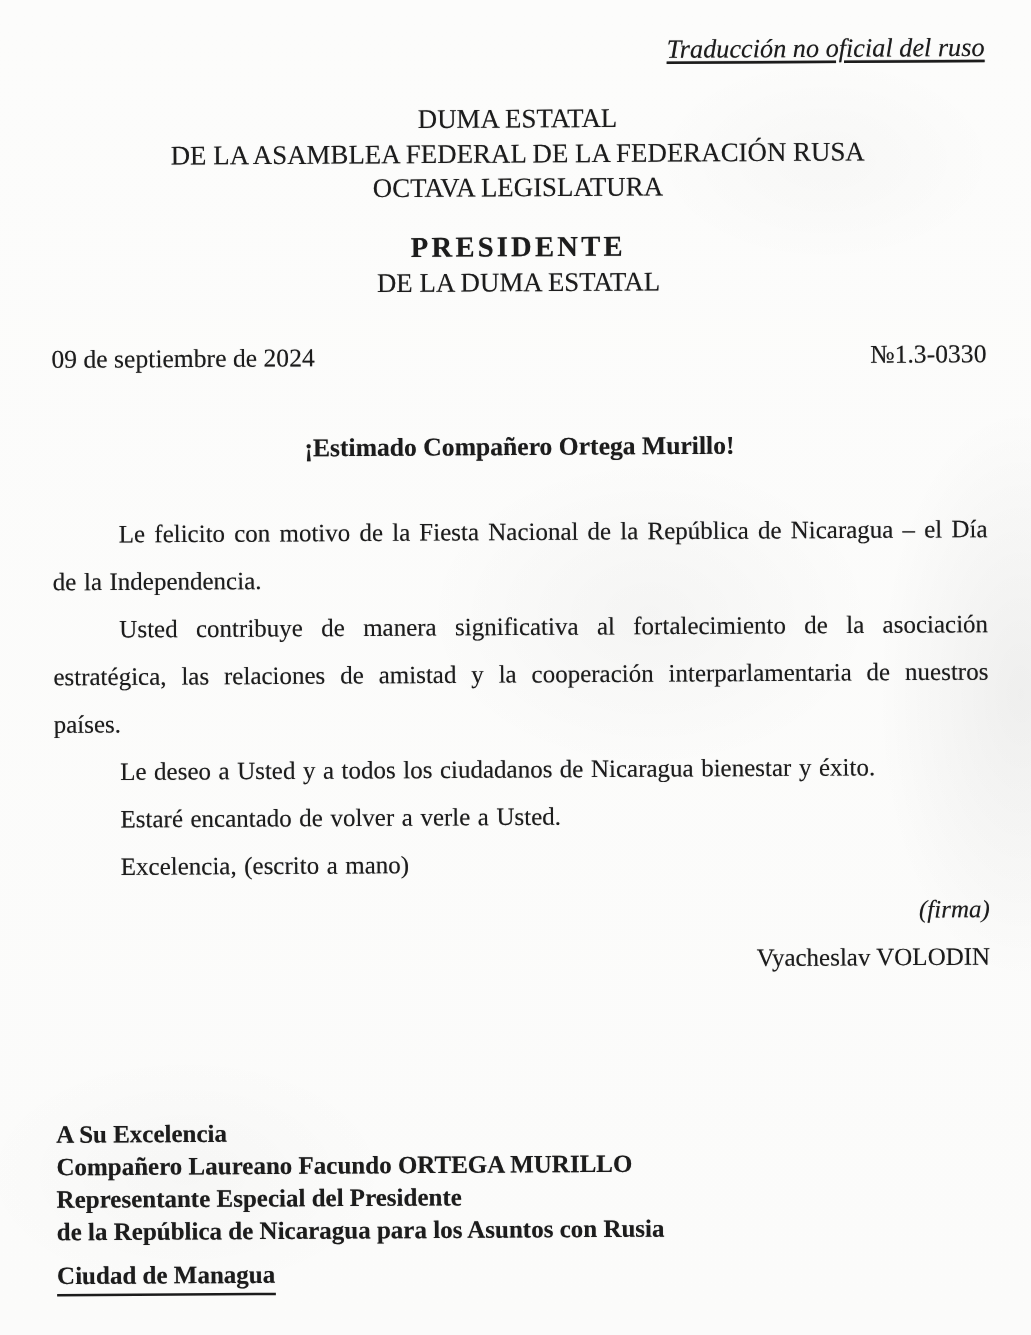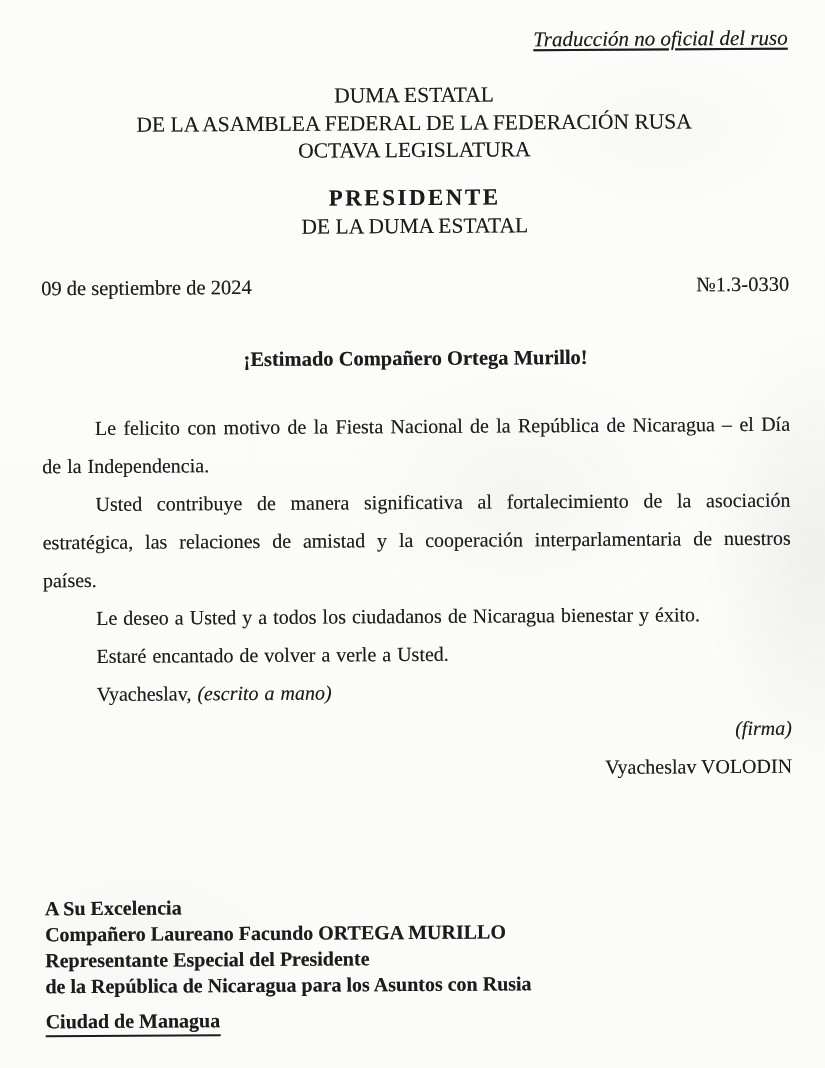--- a/index.html
+++ b/index.html
@@ -76,21 +76,20 @@
     font-size: 20px;
     line-height: 38px;
     text-align: justify;
     word-spacing: 1px;
   }
   .letter-body p {
     margin: 0;
     text-indent: 53px;
   }
   .handwritten {
-    font-style: italic;
   }
   .signature-block {
     font-size: 20px;
     line-height: 38px;
     text-align: right;
   }
   .signature-note {
     font-style: italic;
   }
   .recipient-block {
@@ -132,21 +131,21 @@
       <div>№1.3-0330</div>
     </div>
 
     <div class="salutation">¡Estimado Compañero Ortega Murillo!</div>
 
     <div class="letter-body">
       <p>Le felicito con motivo de la Fiesta Nacional de la República de Nicaragua – el Día de la Independencia.</p>
       <p>Usted contribuye de manera significativa al fortalecimiento de la asociación estratégica, las relaciones de amistad y la cooperación interparlamentaria de nuestros países.</p>
       <p>Le deseo a Usted y a todos los ciudadanos de Nicaragua bienestar y éxito.</p>
       <p>Estaré encantado de volver a verle a Usted.</p>
-      <p><span>Vyacheslav, </span><span class="handwritten">(escrito a mano)</span></p>
+      <p><span>Excelencia, </span><span class="handwritten">(escrito a mano)</span></p>
     </div>
 
     <div class="signature-block">
       <div class="signature-note">(firma)</div>
       <div>Vyacheslav VOLODIN</div>
     </div>
 
     <div class="recipient-block">
       <div>A Su Excelencia</div>
       <div>Compañero Laureano Facundo ORTEGA MURILLO</div>

